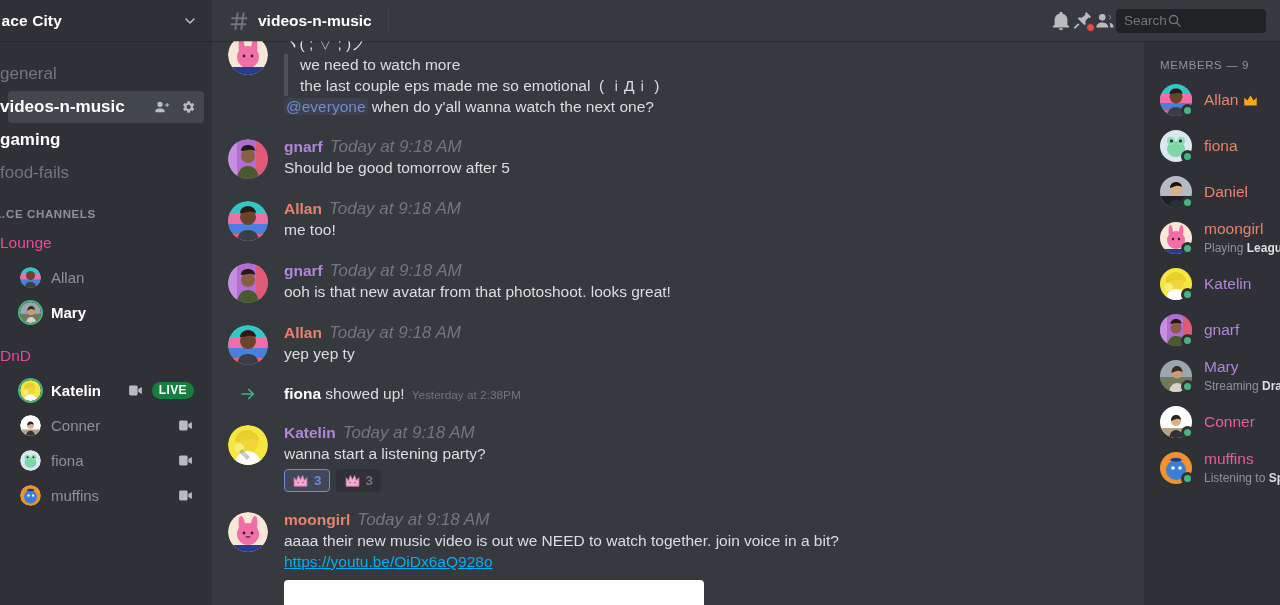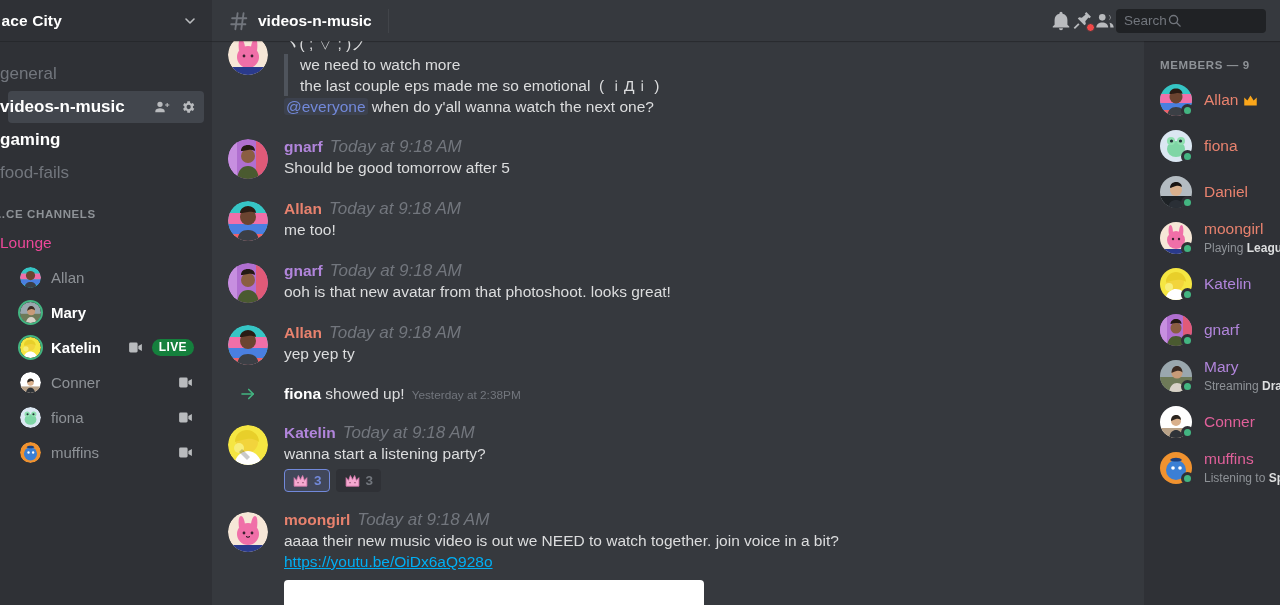--- a/index.html
+++ b/index.html
@@ -157,21 +157,21 @@
     margin-left: 72px; margin-top: 6px;
     width: 420px; height: 30px; background: #fff; border-radius: 4px;
   }
 
   
   .members {
     width: 136px; flex: 0 0 136px; background: #2f3136;
     height: 564px; overflow: hidden; padding-top: 0;
   }
   .members-title {
-    font-size: 11.5px; font-weight: bold; letter-spacing: .6px;
+    font-size: 11.5px; font-weight: normal; letter-spacing: .6px;
     color: #8e9297; text-transform: uppercase;
     padding: 18px 0 6px 16px; white-space: nowrap;
   }
   .member {
     height: 46px; display: flex; align-items: center;
     padding: 0 8px 0 16px; border-radius: 4px; margin: 0 0;
   }
   .m-avatar {
     width: 32px; height: 32px; border-radius: 50%;
     flex: 0 0 32px; margin-right: 12px; position: relative; overflow: visible;
@@ -279,20 +279,23 @@
                 <circle cx="17" cy="14" r="6" fill="#c89b78"></circle>
                 <path d="M11 14c0-5 3-8 6-8s6 3 6 7c0 0-3-3-7-2s-5 3-5 3z" fill="#3a2a22"></path>
                 <path d="M9 32c1-6 4-9 8-9s7 3 8 9z" fill="#d8d2c8"></path>
               </g>
             </svg>
         </span>
         <span class="vm-name speaking">Mary</span>
         <span class="vm-right"></span>
       </div>
 
+      <div class="voice-row" style="margin-top:10px">
+        <span class="cname">DnD</span>
+      </div>
 
       <div class="voice-member">
         <span class="vm-avatar" style="border-color:#43b581">
           <svg class="av" viewBox="0 0 32 32">
               <defs>
                 <clipPath id="vc3">
                   <circle cx="16" cy="16" r="16"></circle>
                 </clipPath>
               </defs>
               <g clip-path="url(#vc3)">

